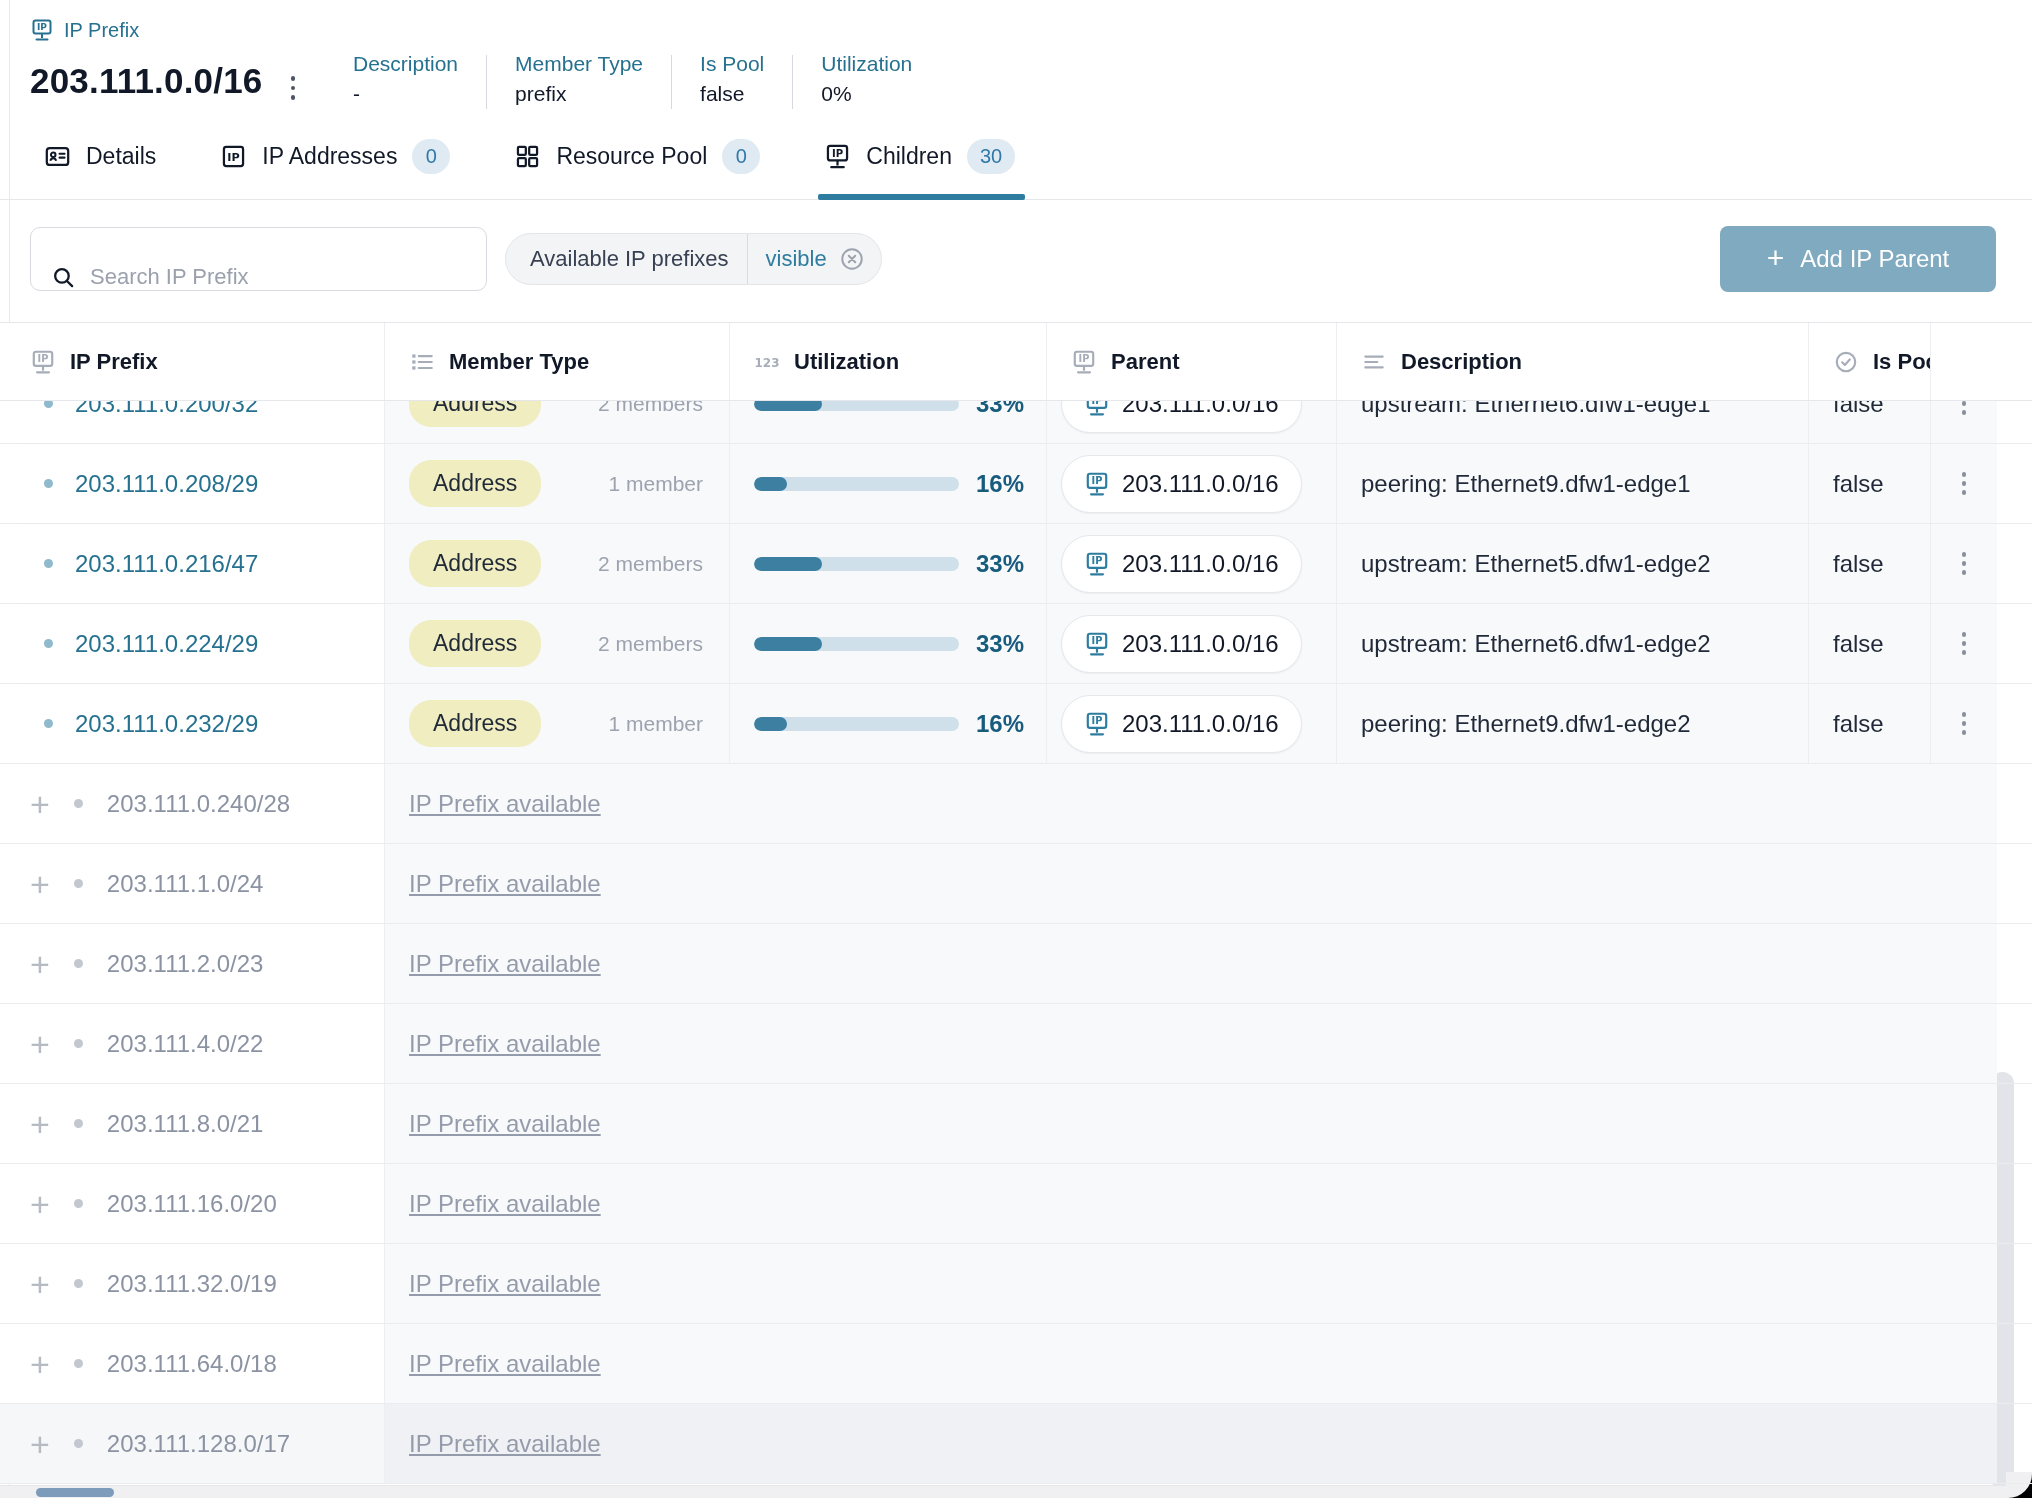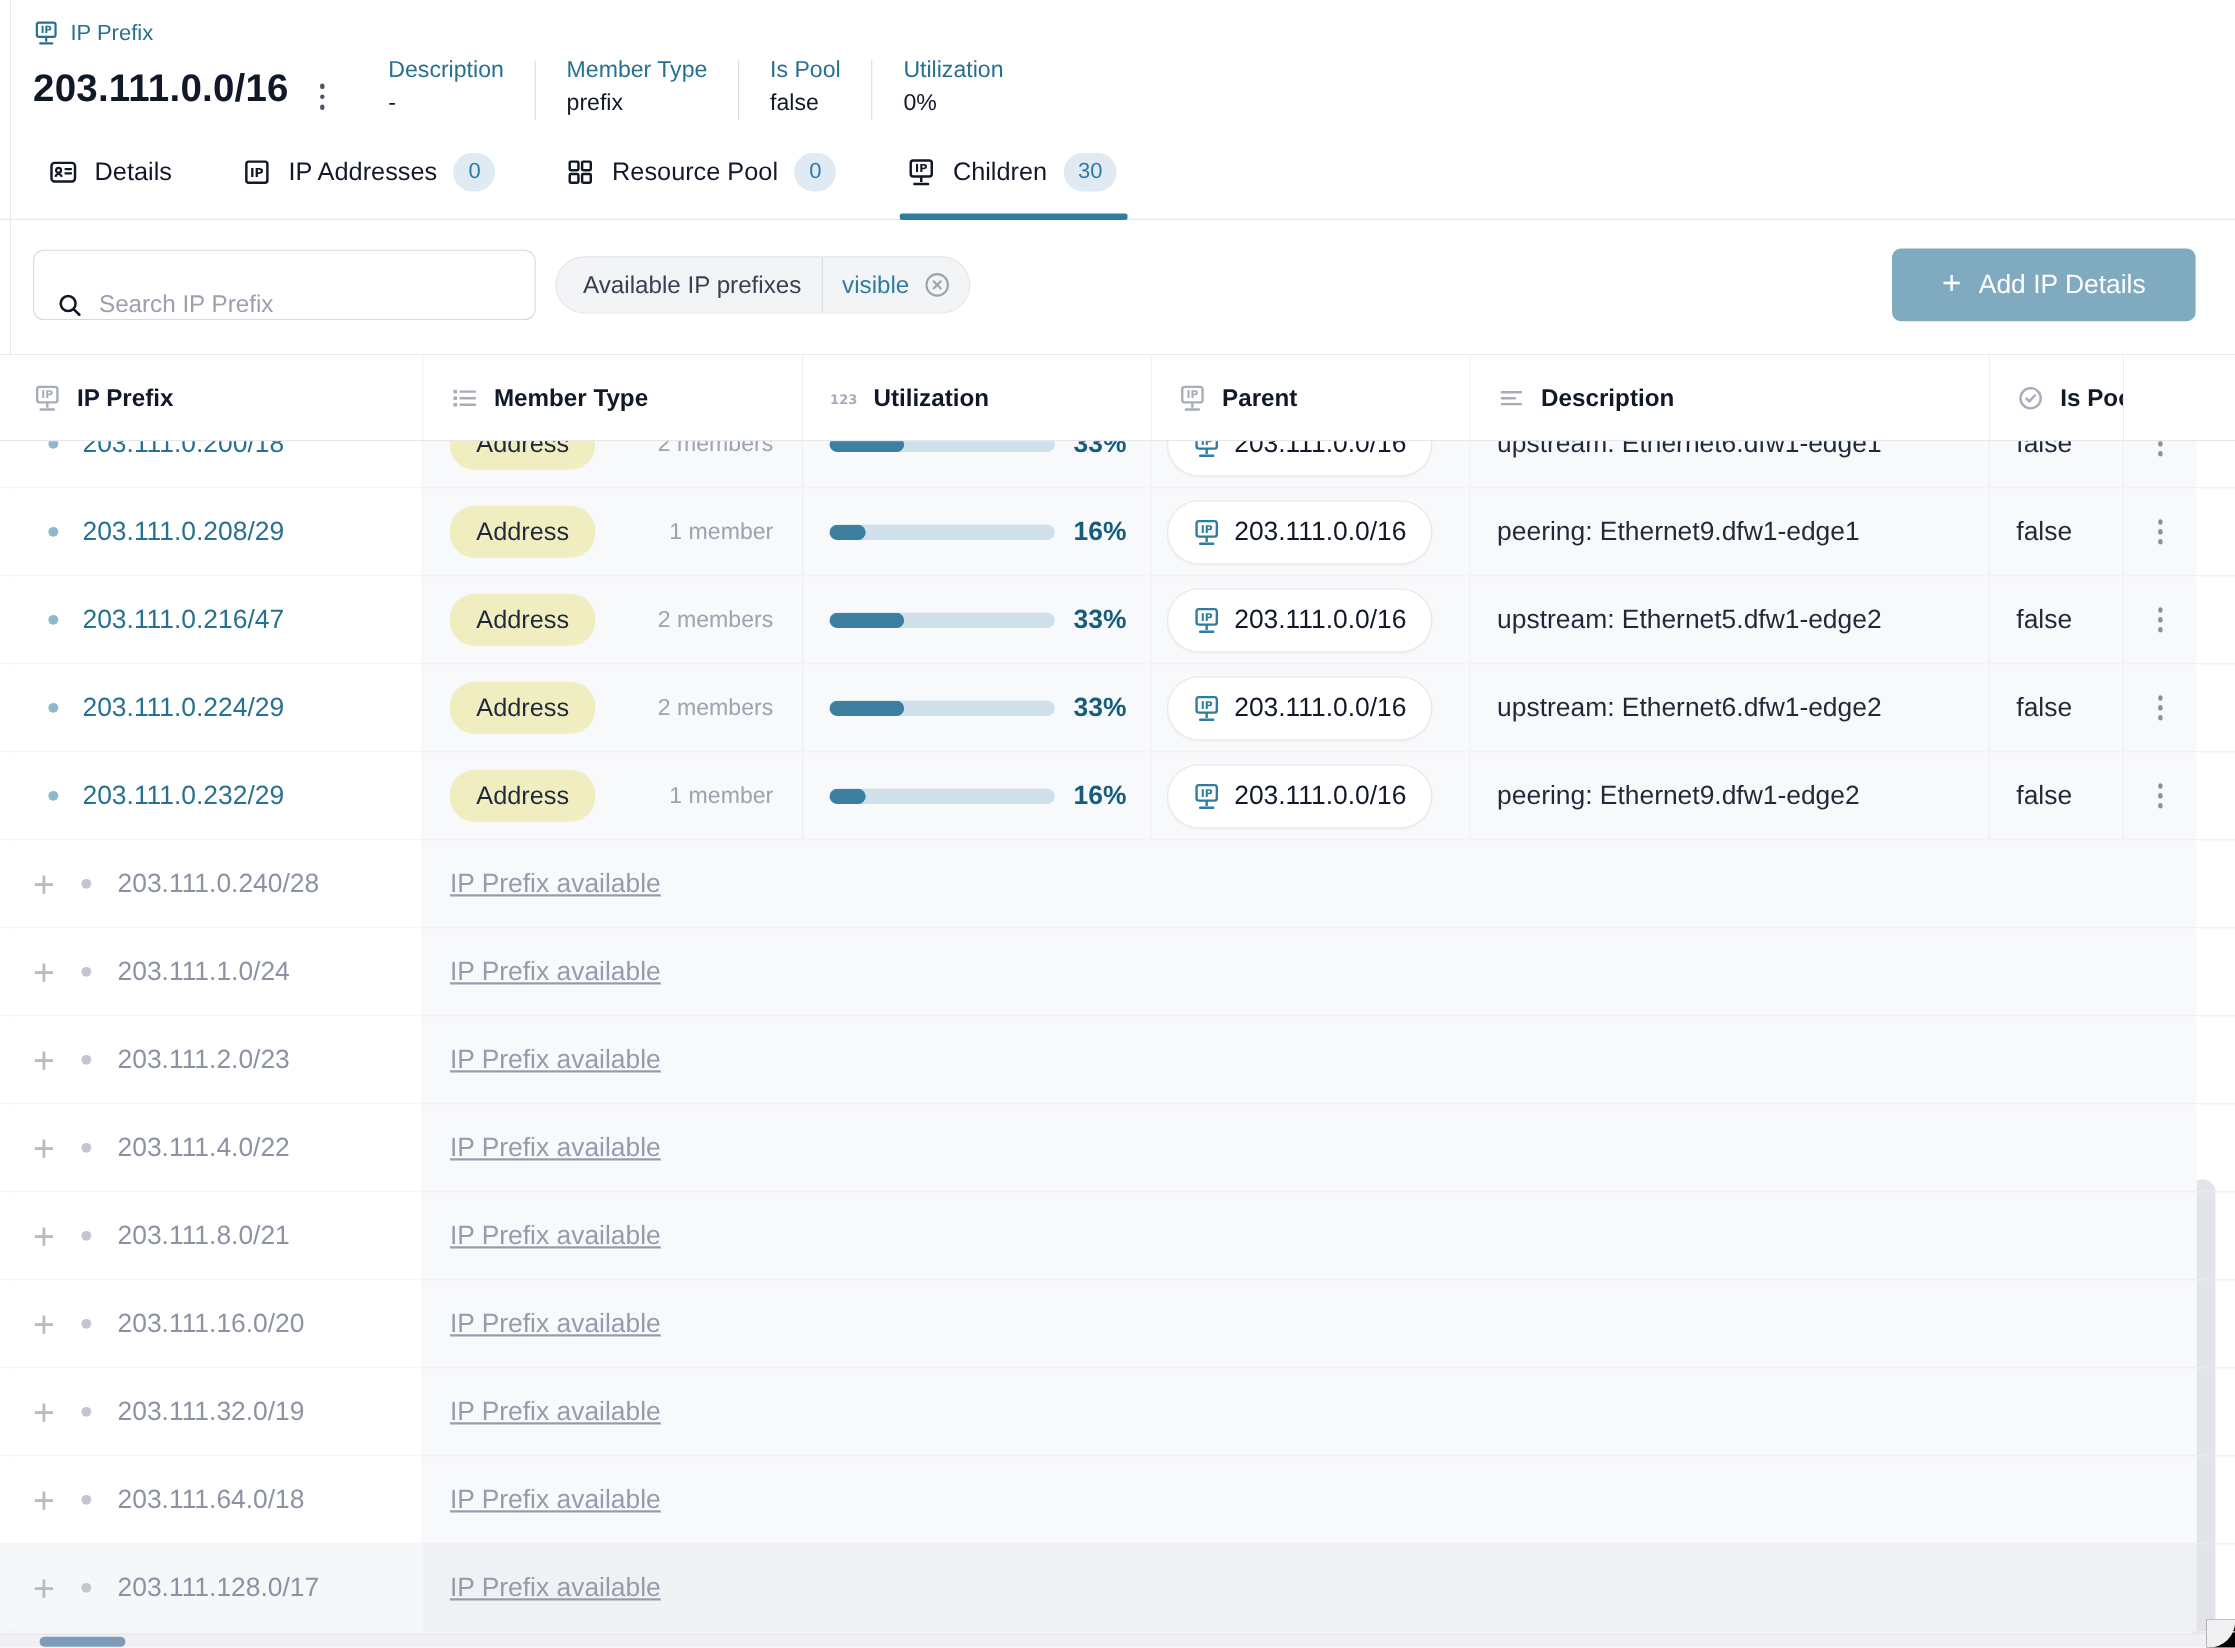--- a/index.html
+++ b/index.html
@@ -224,21 +224,21 @@
     <div class="chip">
       <span>Available IP prefixes</span>
       <span class="chip-div"></span>
       <span class="chip-val">visible</span>
       <svg viewBox="0 0 24 24" style="color:#9ca3af">
           <use href="#i-xcircle"></use>
         </svg>
     </div>
     <button class="add-btn">
       <span class="plus">+</span>
-      <span>Add IP Details</span>
+      <span>Add IP Parent</span>
     </button>
   </div>
 
   <div class="table">
     <div class="thead grid-row">
       <div class="th">
         <svg viewBox="0 0 24 24">
             <use href="#i-ipdev"></use>
           </svg>
         <span>IP Prefix</span>
@@ -272,21 +272,21 @@
             <use href="#i-checkcircle"></use>
           </svg>
         <span>Is Pool</span>
       </div>
       <div class="th noborder"></div>
     </div>
     <div class="tbody" id="tbody">
         <div class="trow grid-row cut-top">
     <div class="cell c-prefix">
       <span class="dot"></span>
-      <a class="plink">203.111.0.200/18</a>
+      <a class="plink">203.111.0.200/32</a>
     </div>
     <div class="cell">
       <span class="pill-type">Address</span>
       <span class="members">2 members</span>
     </div>
     <div class="cell">
       <span class="bar">
               <span class="fill" style="width: 33%;"></span>
             </span>
       <span class="pct">33%</span>

